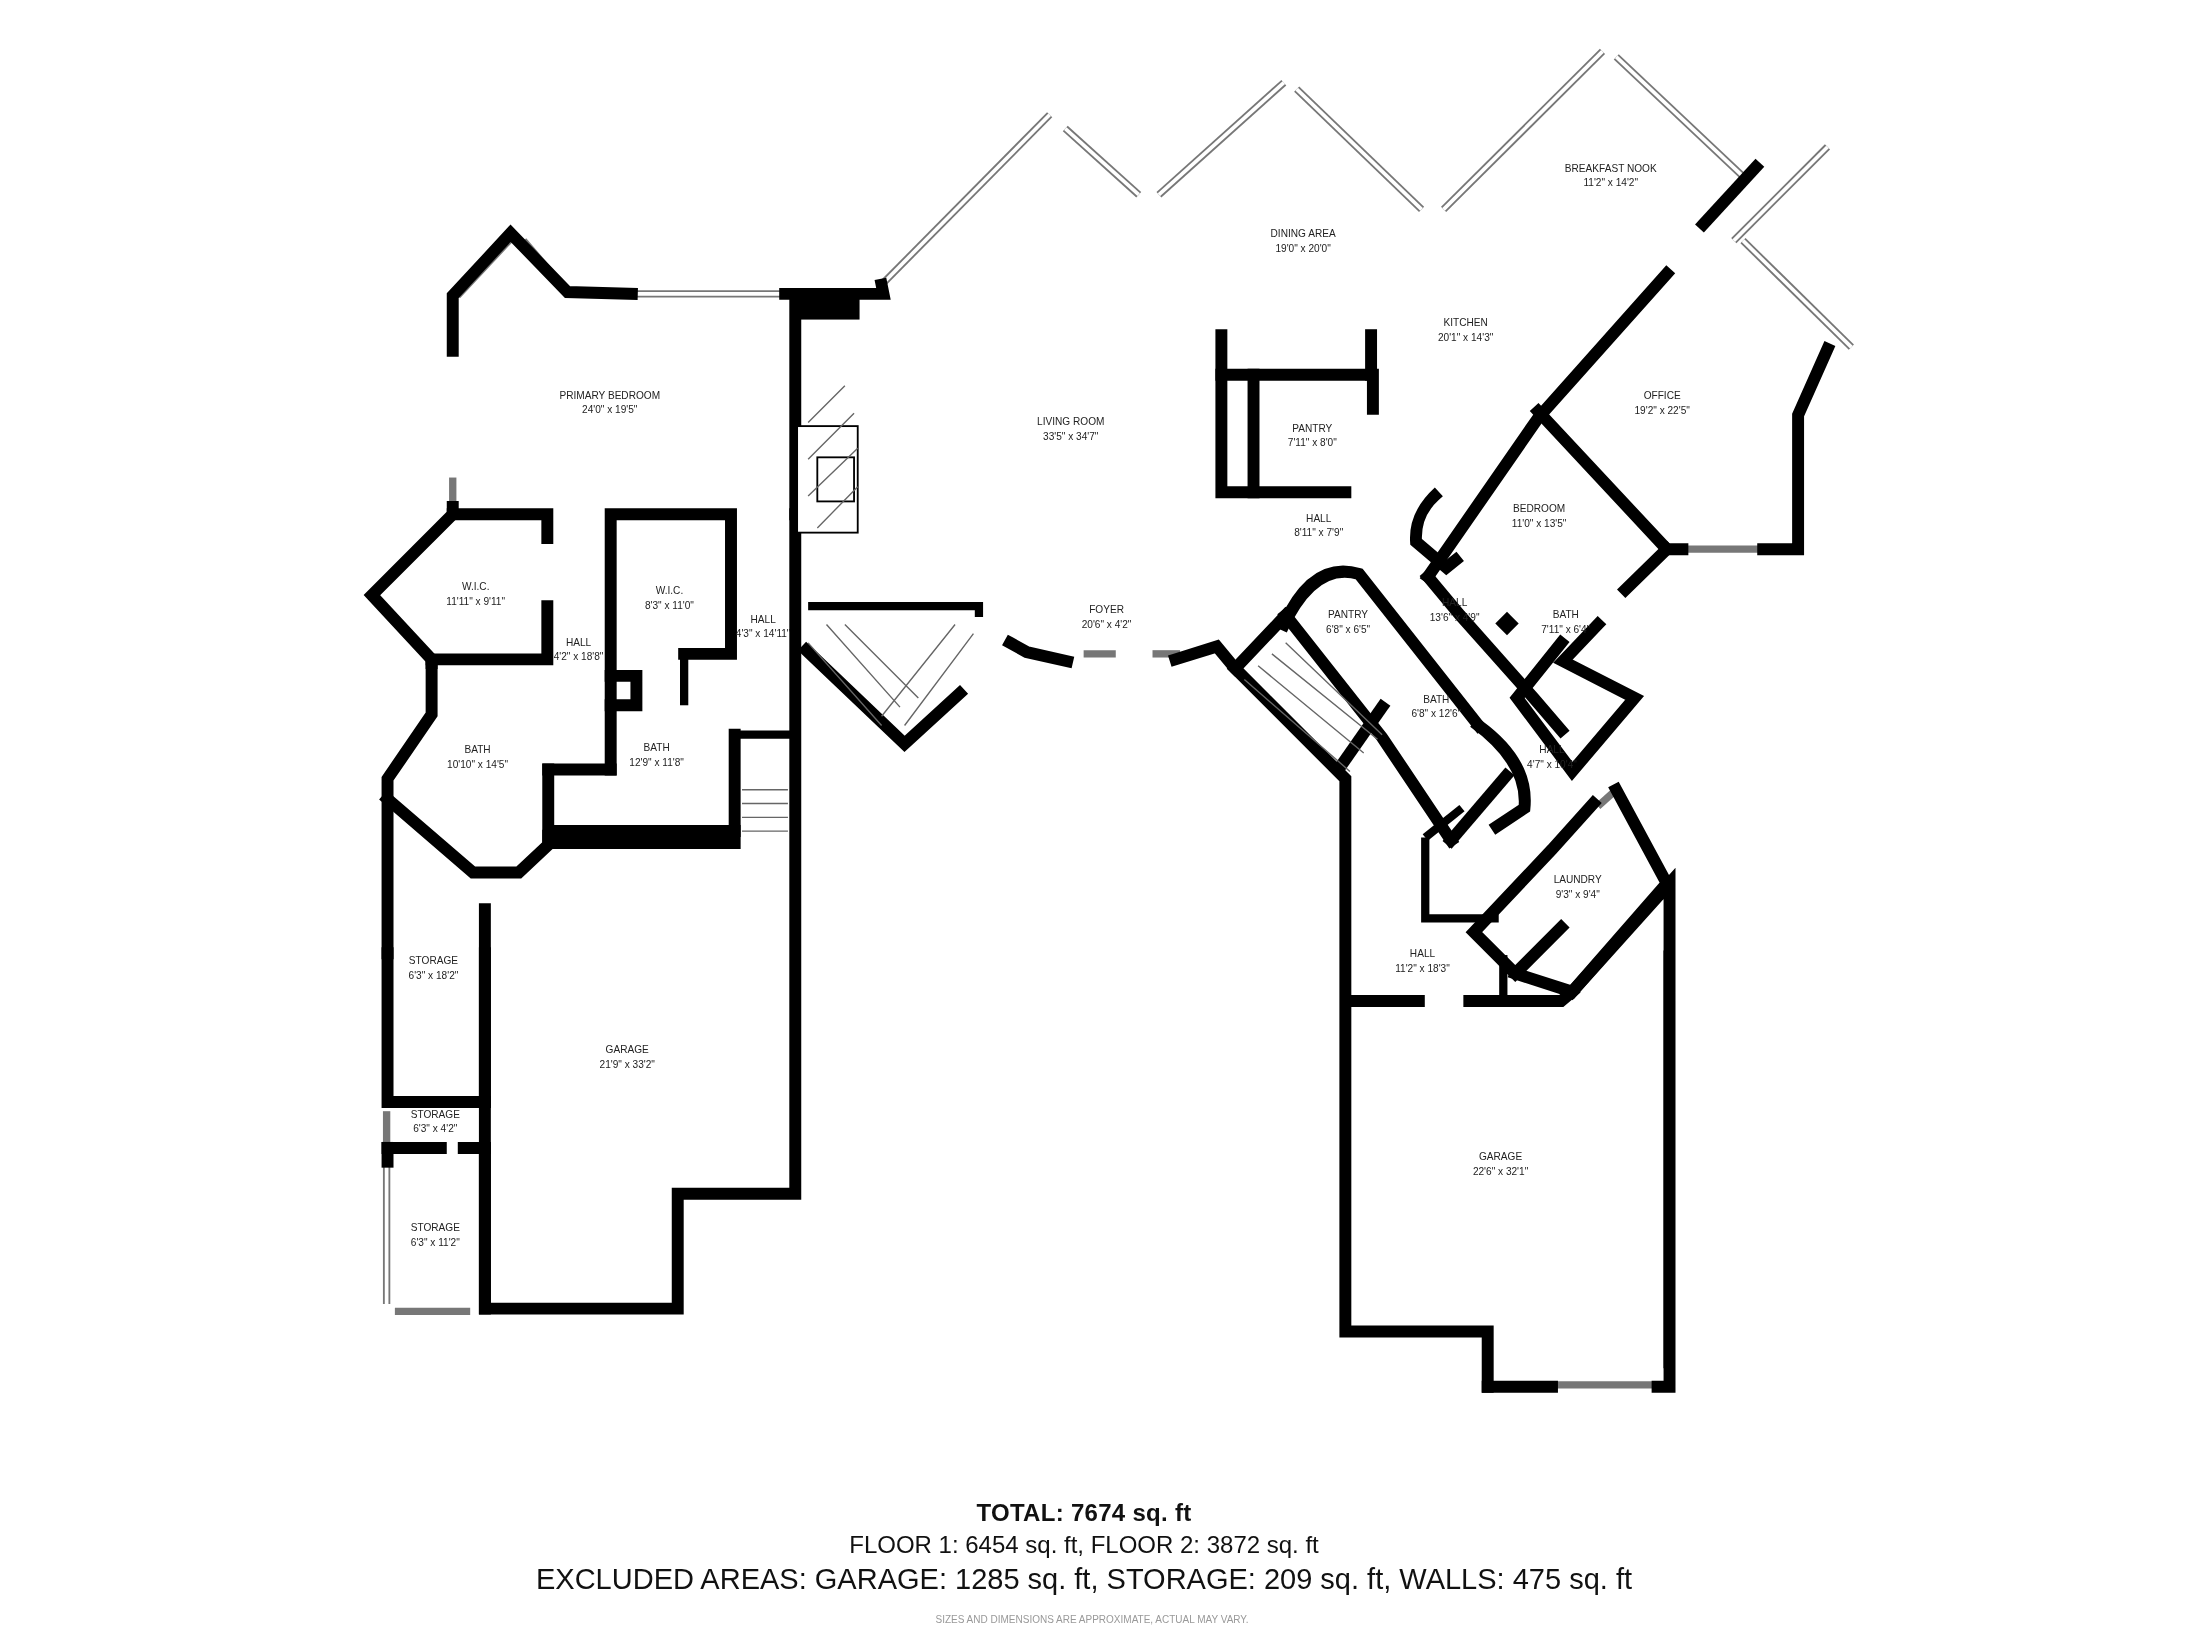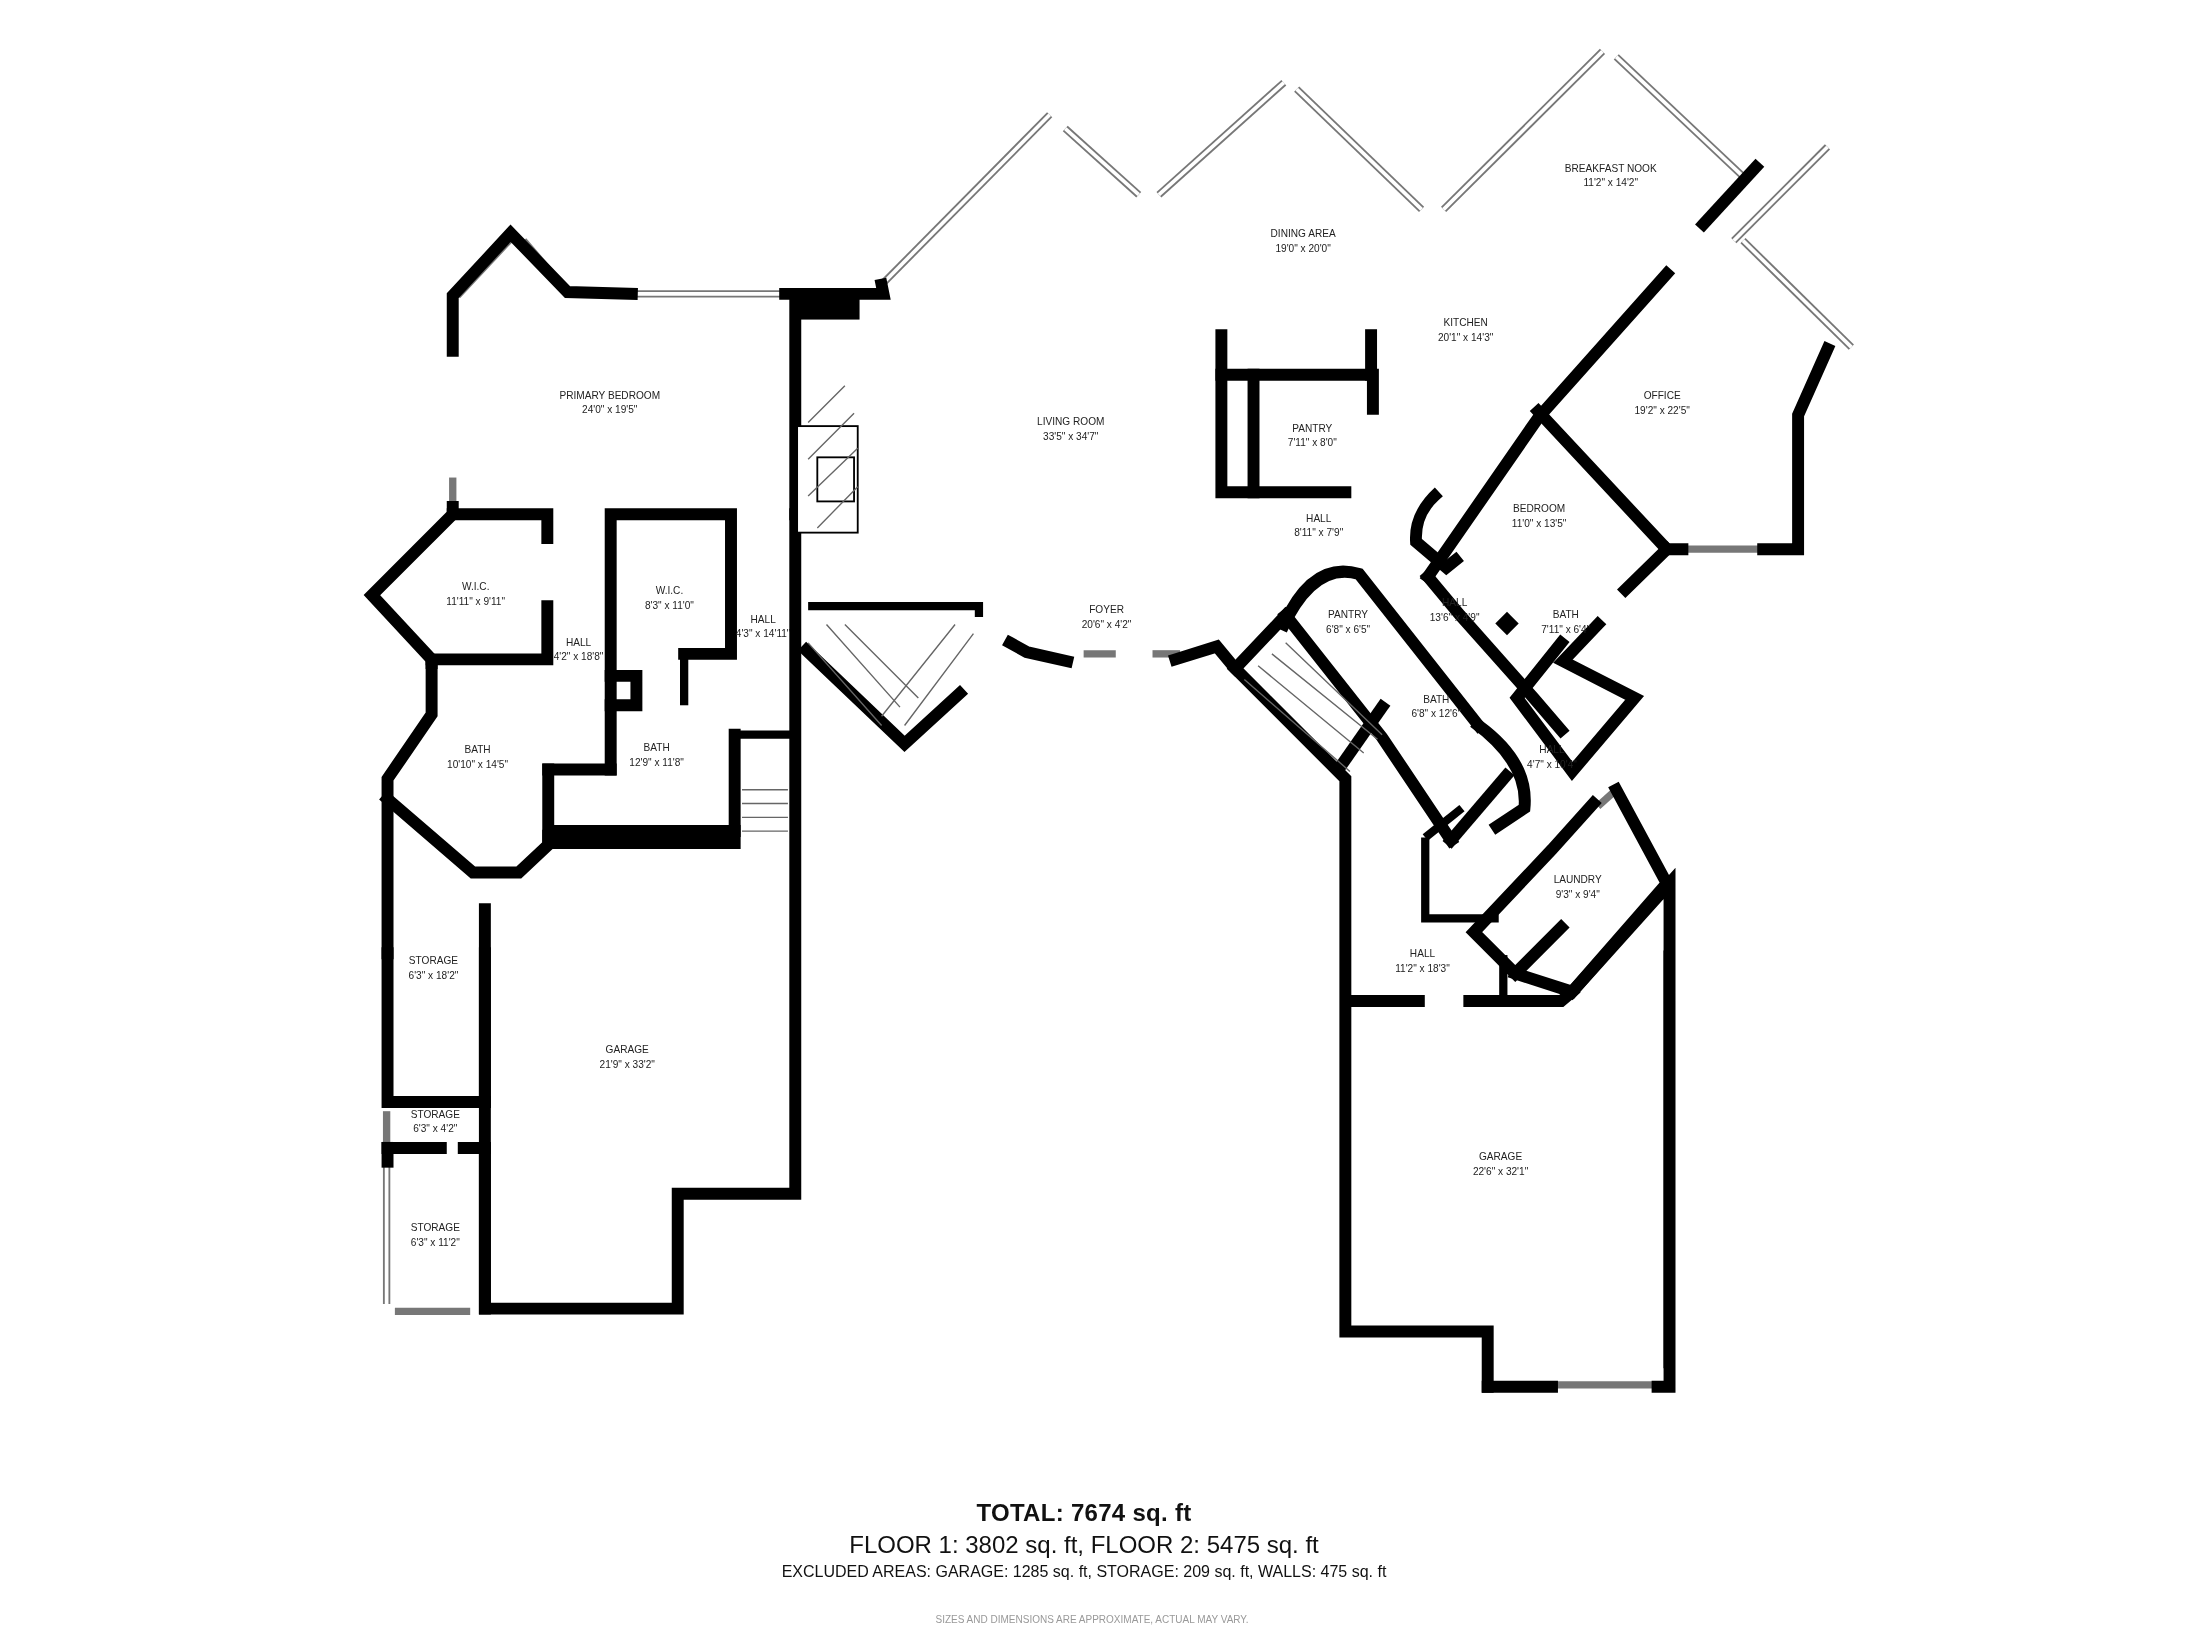--- a/index.html
+++ b/index.html
@@ -7,21 +7,21 @@
   #plan { position:absolute; left:0; top:0; width:2204px; height:1653px; }
   .wall { fill:none; stroke:#000; stroke-width:13; stroke-linejoin:miter; stroke-linecap:square; }
   .thin { fill:none; stroke:#000; stroke-width:9; stroke-linejoin:miter; }
   .win { fill:none; stroke:#777; stroke-width:8; }
   .winin { fill:none; stroke:#fff; stroke-width:4; }
   .stair { fill:none; stroke:#666; stroke-width:1.5; }
   .lbl { font-family:"Liberation Sans", sans-serif; font-size:11px; fill:#222; text-anchor:middle; }
   .footer { position:absolute; left:0; width:2168px; text-align:center; color:#111; font-family:"Liberation Sans", sans-serif; }
   #ftotal { top:1499px; font-size:24px; font-weight:bold; letter-spacing:0.3px; }
   #ffloors { top:1531px; font-size:24px; }
-  #fexcl { top:1563px; font-size:16px; }
+  #fexcl { top:1563px; font-size:29px; }
   #fnote { top:1614px; font-size:10px; color:#999;margin-left:8px; }
 </style>
 </head>
 <body>
 
 <svg id="plan" viewBox="0 0 2400 1800" xmlns="http://www.w3.org/2000/svg">
 
   <g>
     <polyline class="win" points="960,310 1143,125"></polyline>
     <polyline class="winin" points="960,310 1143,125"></polyline>
@@ -258,16 +258,16 @@
         <text class="lbl" x="683" y="1163">21'9" x 33'2"</text>
       </g>
     <g>
         <text class="lbl" x="1634" y="1263">GARAGE</text>
         <text class="lbl" x="1634" y="1279">22'6" x 32'1"</text>
       </g>
   </g>
 </svg>
 
 <div class="footer" id="ftotal">TOTAL: 7674 sq. ft</div>
-<div class="footer" id="ffloors">FLOOR 1: 3802 sq. ft, FLOOR 2: 5475 sq. ft</div>
+<div class="footer" id="ffloors">FLOOR 1: 6454 sq. ft, FLOOR 2: 3872 sq. ft</div>
 <div class="footer" id="fexcl">EXCLUDED AREAS: GARAGE: 1285 sq. ft, STORAGE: 209 sq. ft, WALLS: 475 sq. ft</div>
 <div class="footer" id="fnote">SIZES AND DIMENSIONS ARE APPROXIMATE, ACTUAL MAY VARY.</div>
 
 
 </body></html>

